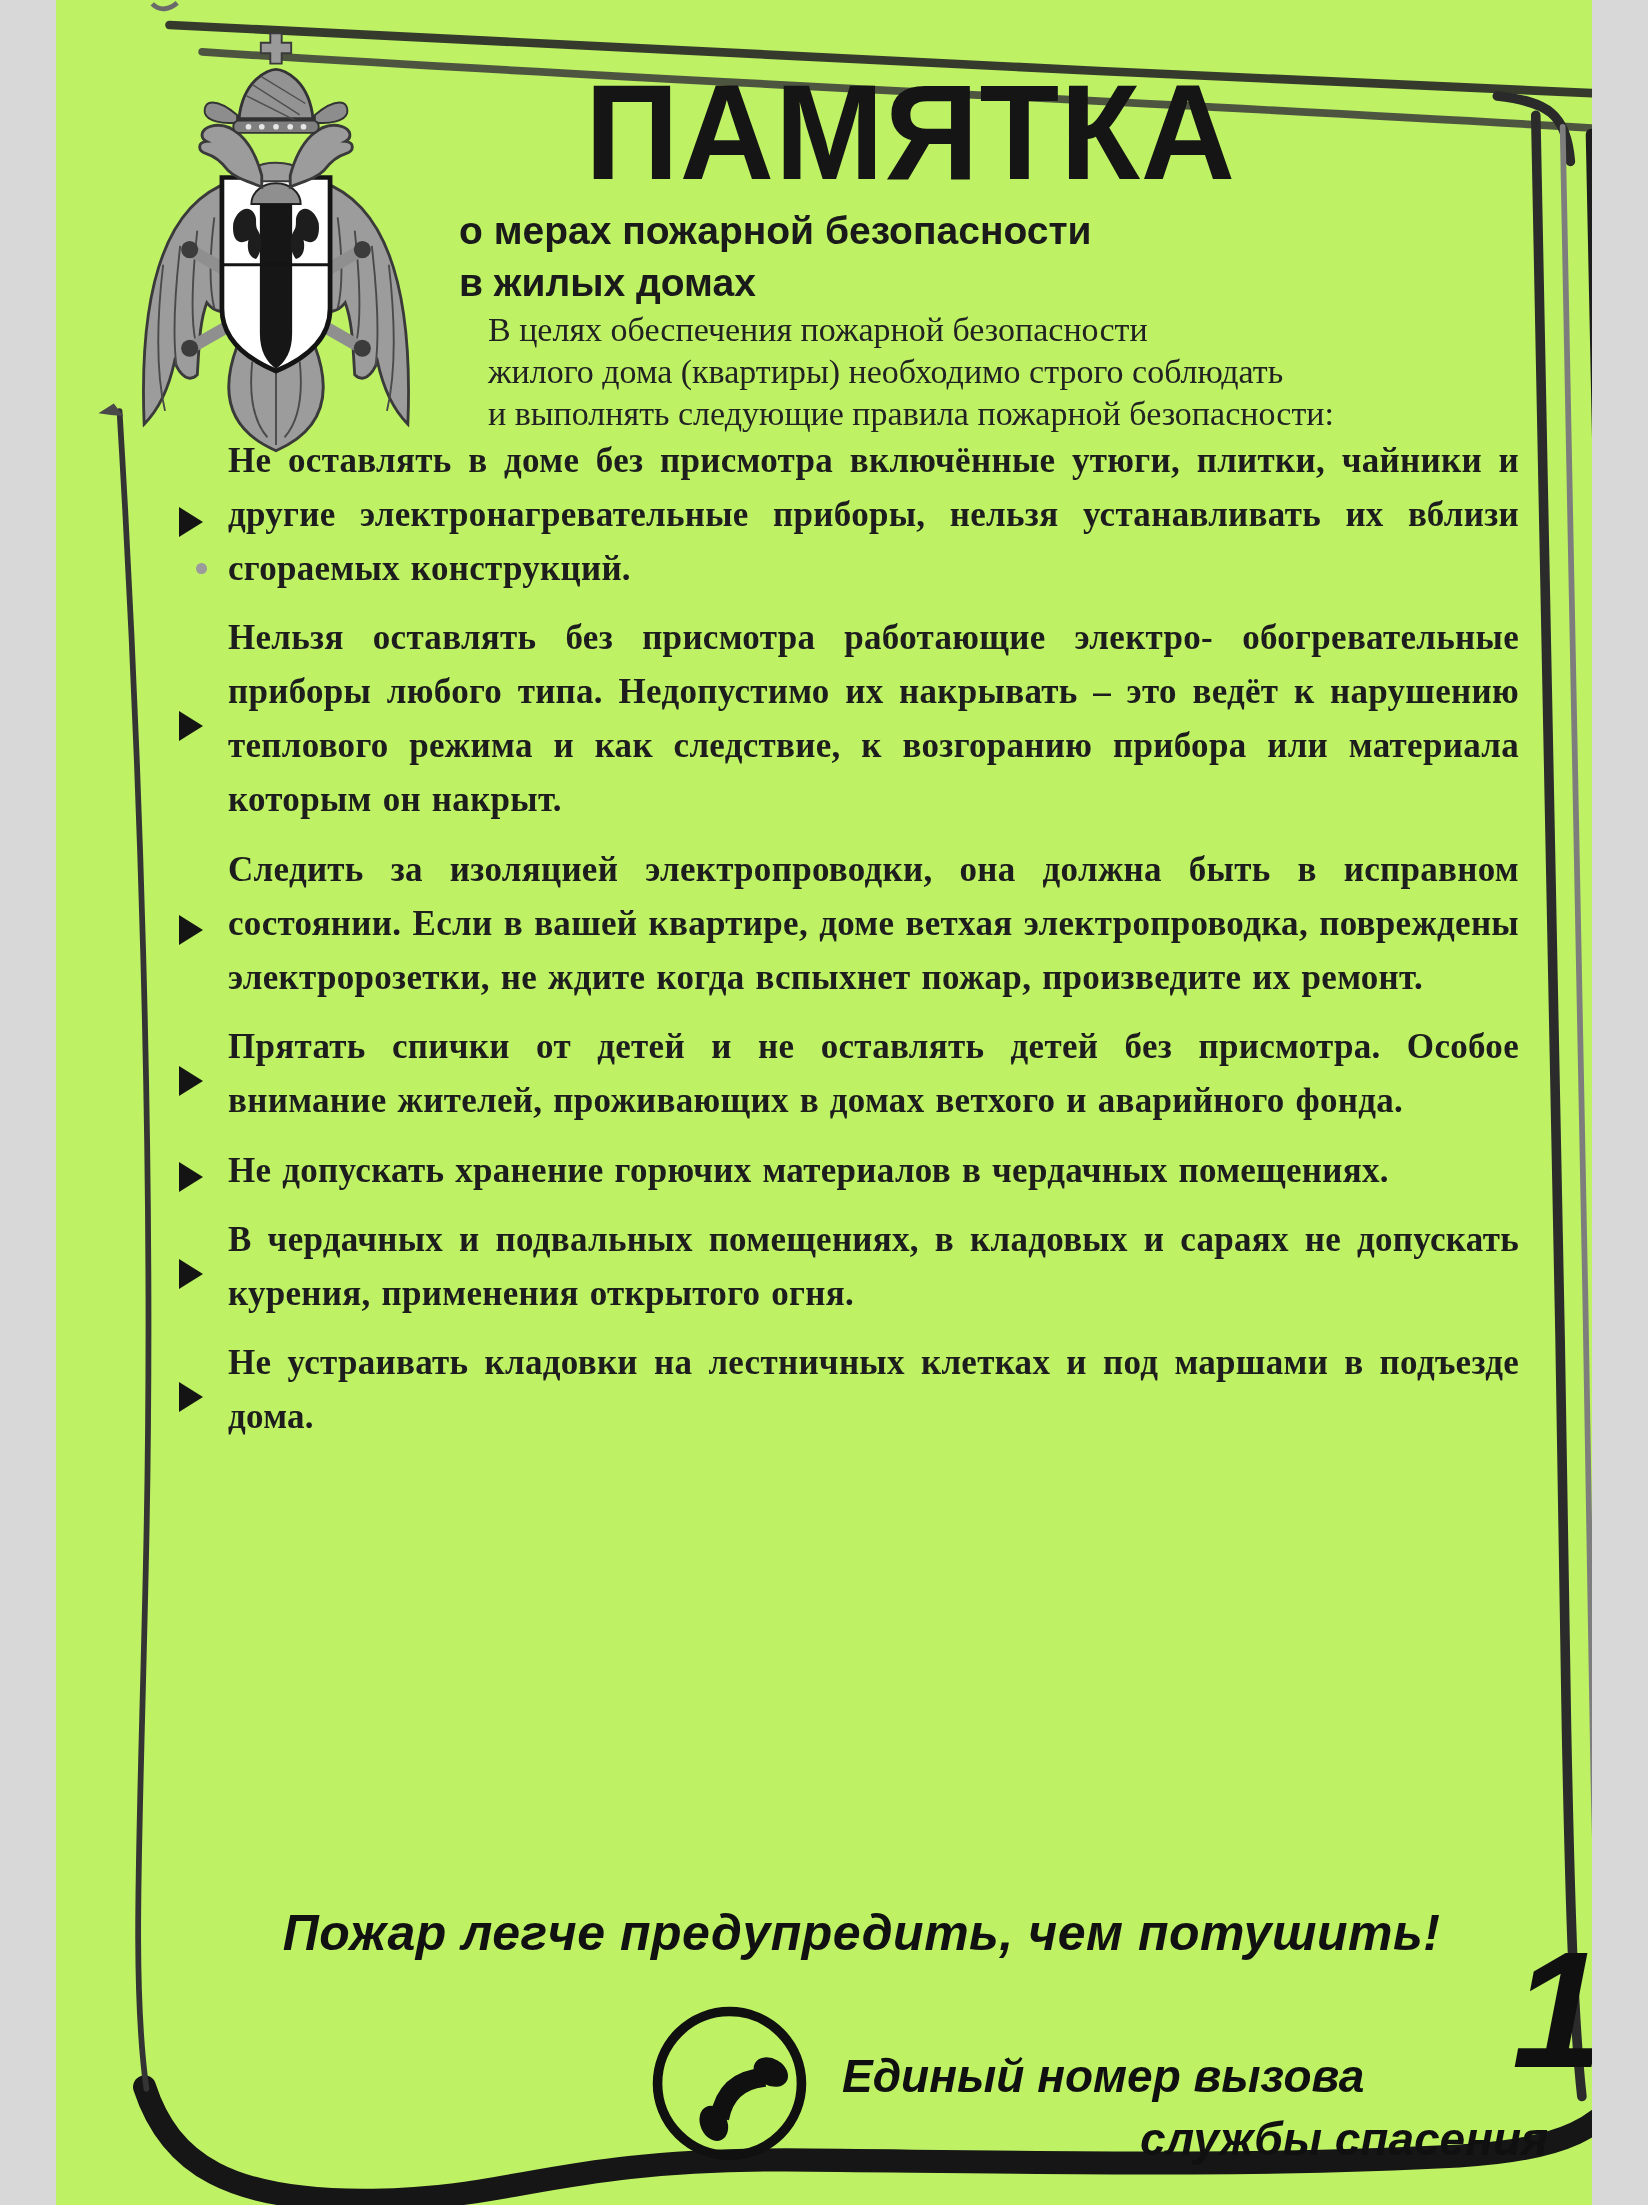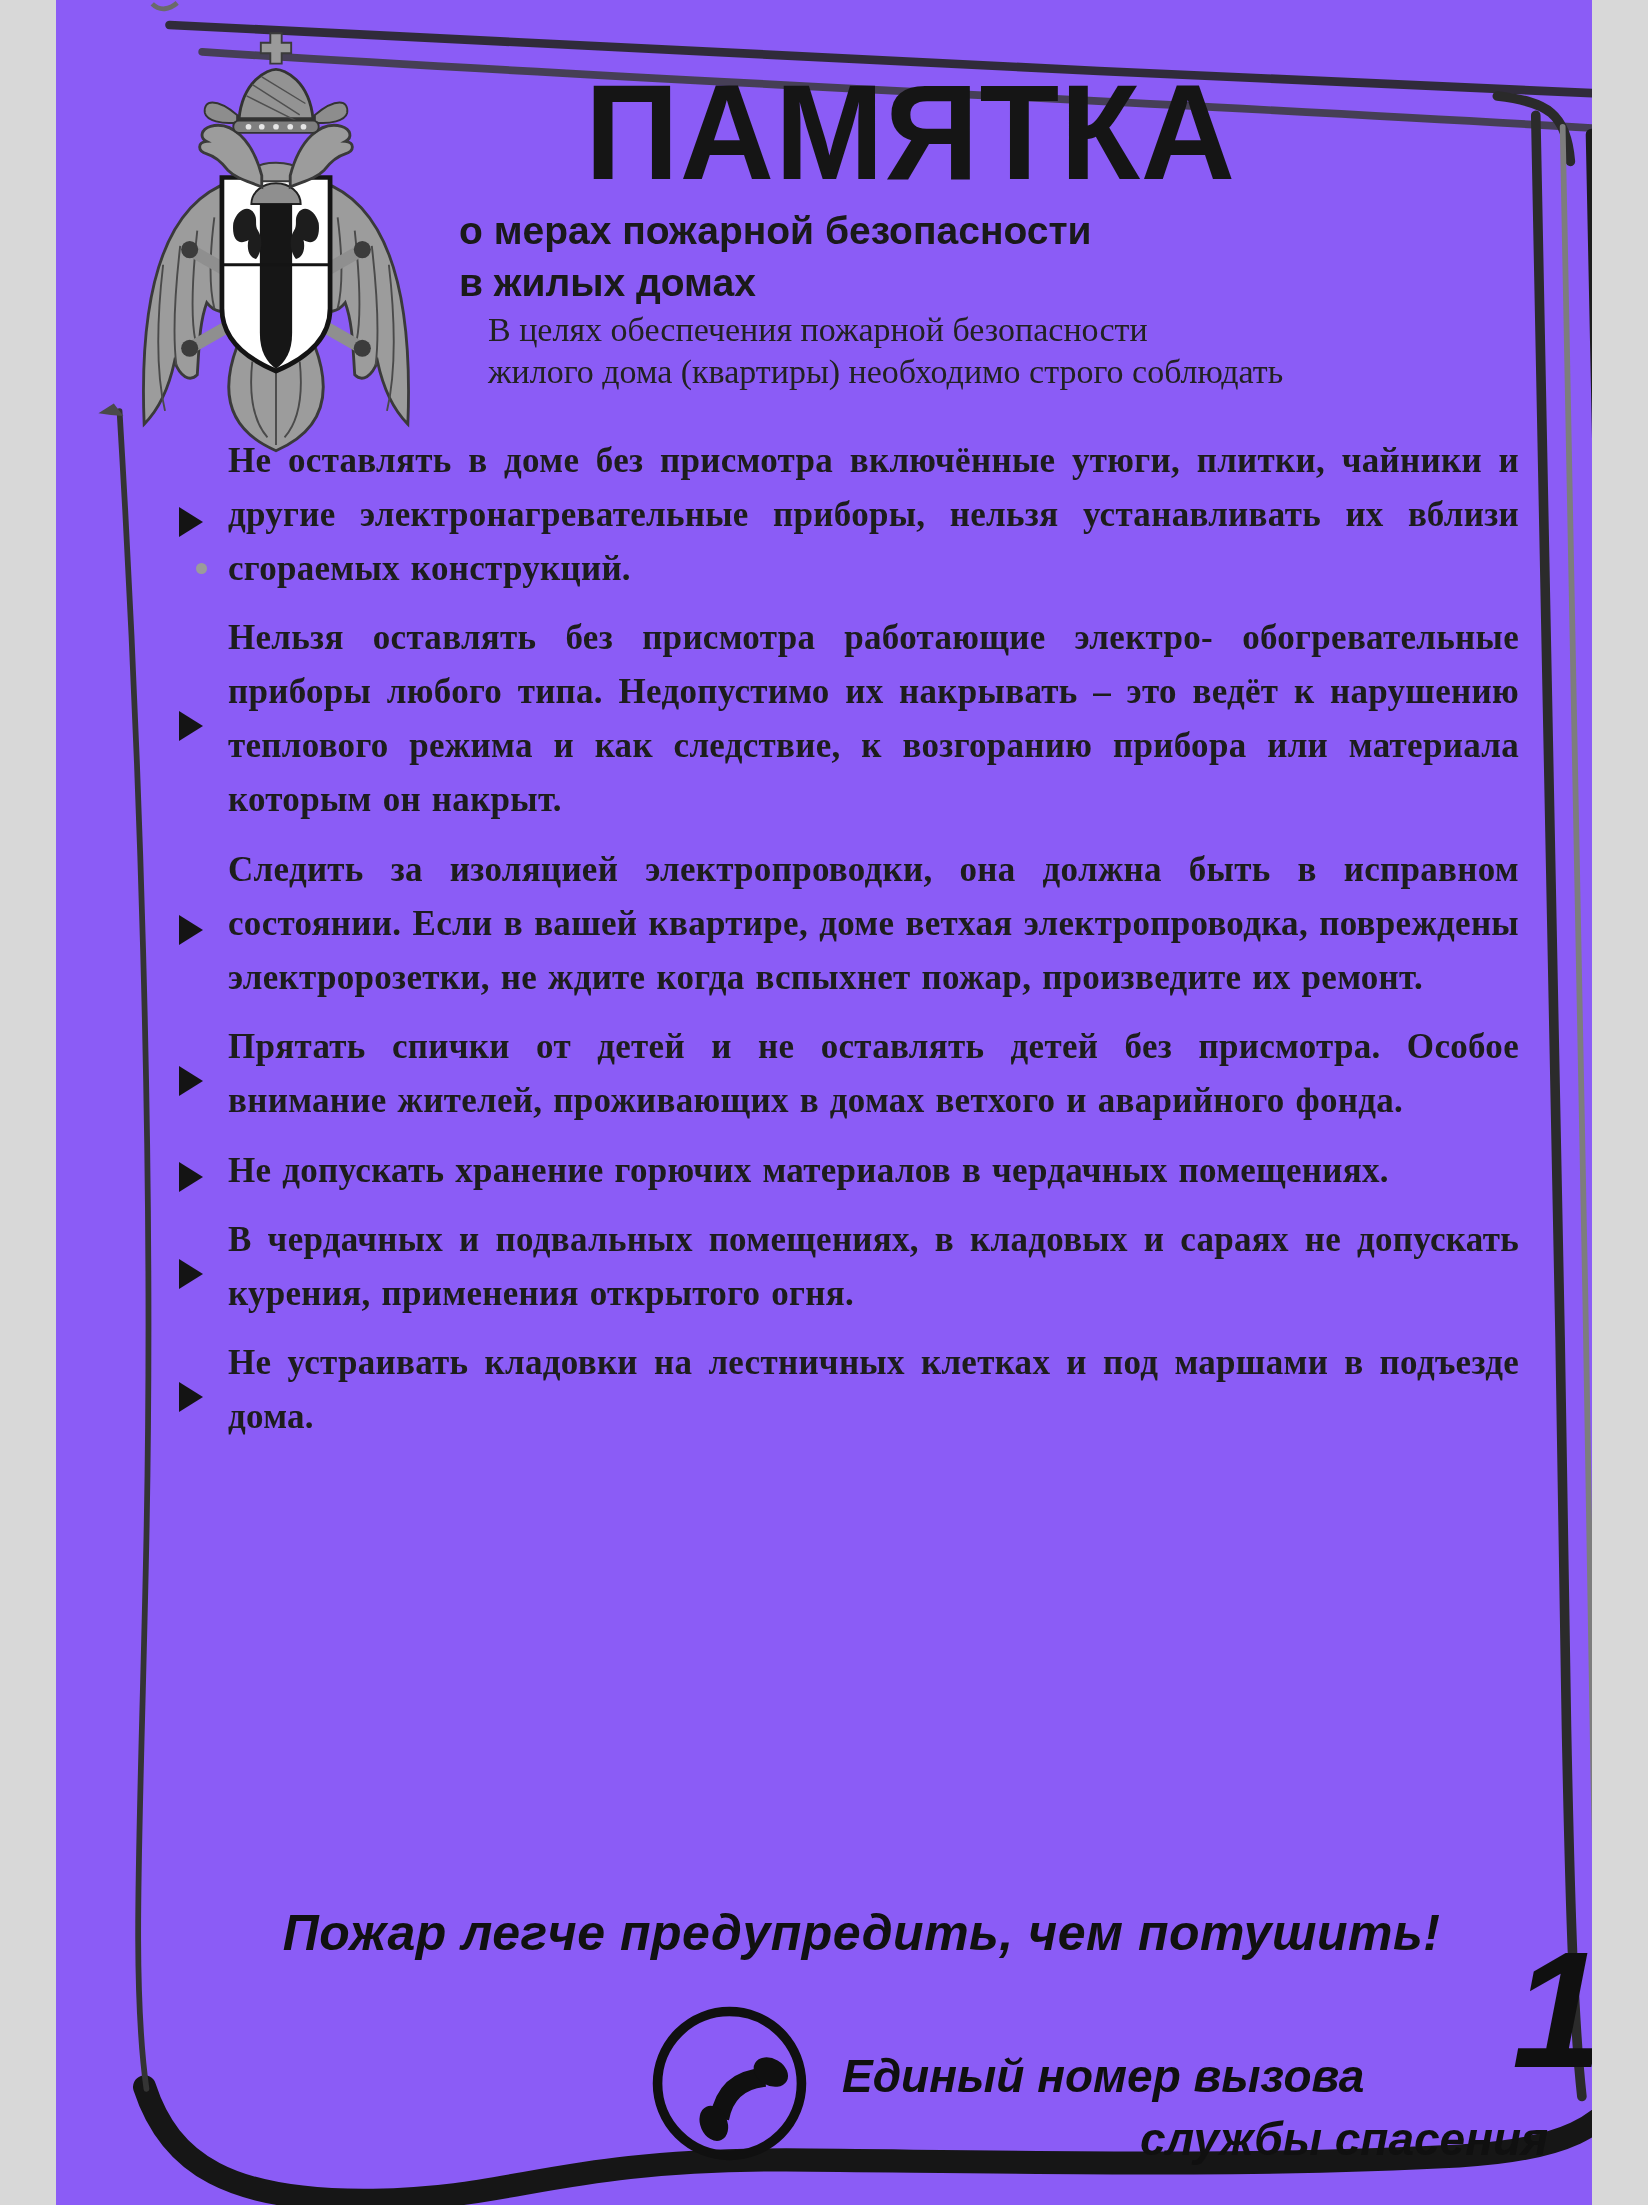--- a/index.html
+++ b/index.html
@@ -1,20 +1,20 @@
 <!DOCTYPE html>
 <html lang="ru"><head>
 <meta charset="utf-8">
 <style>
   html,body { margin:0; padding:0; background:#d8d8d8; }
   .page {
     position:relative;
     width:1536px; height:2206px;
     margin:0 auto;
-    background:#8b5cf6;
+    background:#bef264;
     overflow:hidden;
     font-family:"Liberation Serif","DejaVu Serif",serif;
     color:#1c1c1c;
   }
   
   .frame { position:absolute; left:0; top:0; width:1649px; height:2206px; pointer-events:none; }
 
   
   .emblem { position:absolute; left:54px; top:25px; width:332px; height:434px; }
 
@@ -165,20 +165,21 @@
     </g>
   </svg>
 
   <div class="title">ПАМЯТКА</div>
   <div class="subtitle1">о мерах пожарной безопасности</div>
   <div class="subtitle2">в жилых домах</div>
 
   <div class="intro">
     <div>В целях обеспечения пожарной безопасности</div>
     <div>жилого дома (квартиры) необходимо строго соблюдать</div>
+    <div>и выполнять следующие правила пожарной безопасности:</div>
   </div>
 
   <div class="stray-dot"></div>
 
   <div class="bullets">
     <div class="bullet">
       <span class="arrow"></span>
       <span class="bullet-text">Не оставлять в доме без присмотра включённые утюги, плитки, чайники и другие электронагревательные приборы, нельзя устанавливать их вблизи сгораемых конструкций.</span>
     </div>
     <div class="bullet">

